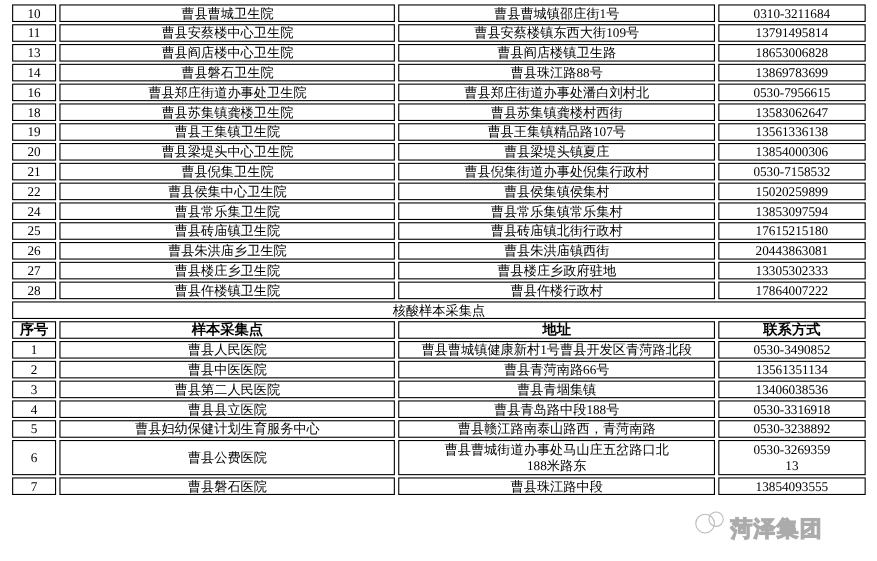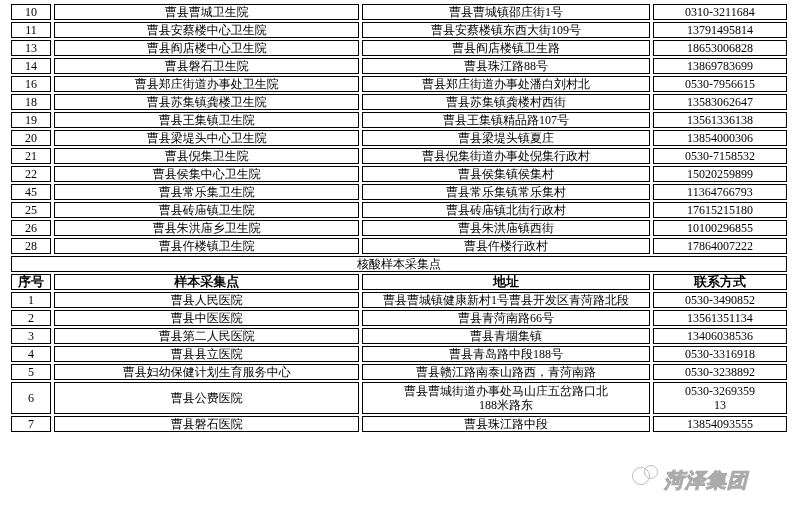--- a/index.html
+++ b/index.html
@@ -51,21 +51,20 @@
   .wm-text{
     position:absolute;
     left:34px;top:10px;
     font-size:20px;
     font-weight:bold;
     letter-spacing:1px;
     color:rgba(255,255,255,0.05);
     -webkit-text-stroke:1px #8f8f8f;
     text-shadow:0 0 1px #aaa;
     white-space:nowrap;
-    font-style:italic;
   }
   .wm-logo{
     position:absolute;left:2px;top:6px;width:30px;height:30px;
   }
   .wm-logo .c1,.wm-logo .c2{
     position:absolute;border:1.5px solid #a5a5a5;border-radius:50%;
   }
   .wm-logo .c1{width:16px;height:16px;left:0;top:4px;}
   .wm-logo .c2{width:12px;height:12px;left:12px;top:2px;}
 </style>
@@ -137,36 +136,42 @@
           <td>曹县倪集街道办事处倪集行政村</td>
           <td>0530-7158532</td>
         </tr>
         <tr>
           <td>22</td>
           <td>曹县侯集中心卫生院</td>
           <td>曹县侯集镇侯集村</td>
           <td>15020259899</td>
         </tr>
         <tr>
-          <td>45</td>
+          <td>24</td>
           <td>曹县常乐集卫生院</td>
           <td>曹县常乐集镇常乐集村</td>
-          <td>11364766793</td>
+          <td>13853097594</td>
         </tr>
         <tr>
           <td>25</td>
           <td>曹县砖庙镇卫生院</td>
           <td>曹县砖庙镇北街行政村</td>
           <td>17615215180</td>
         </tr>
         <tr>
           <td>26</td>
           <td>曹县朱洪庙乡卫生院</td>
           <td>曹县朱洪庙镇西街</td>
-          <td>10100296855</td>
+          <td>20443863081</td>
+        </tr>
+        <tr>
+          <td>27</td>
+          <td>曹县楼庄乡卫生院</td>
+          <td>曹县楼庄乡政府驻地</td>
+          <td>13305302333</td>
         </tr>
         <tr>
           <td>28</td>
           <td>曹县仵楼镇卫生院</td>
           <td>曹县仵楼行政村</td>
           <td>17864007222</td>
         </tr>
       </tbody>
 
     <tbody>

